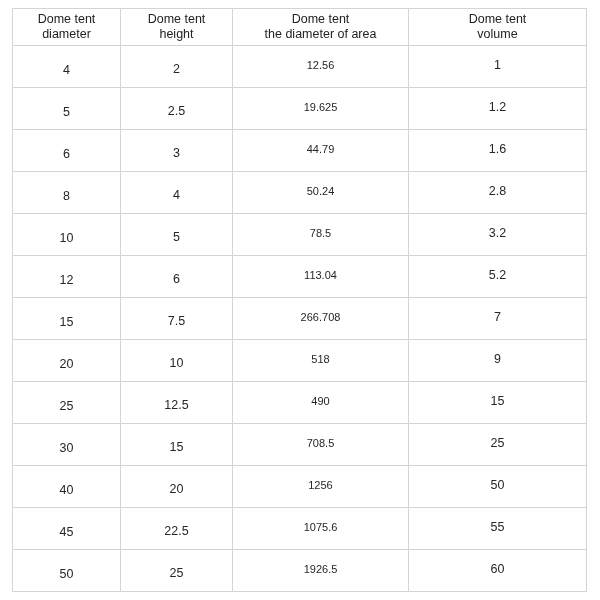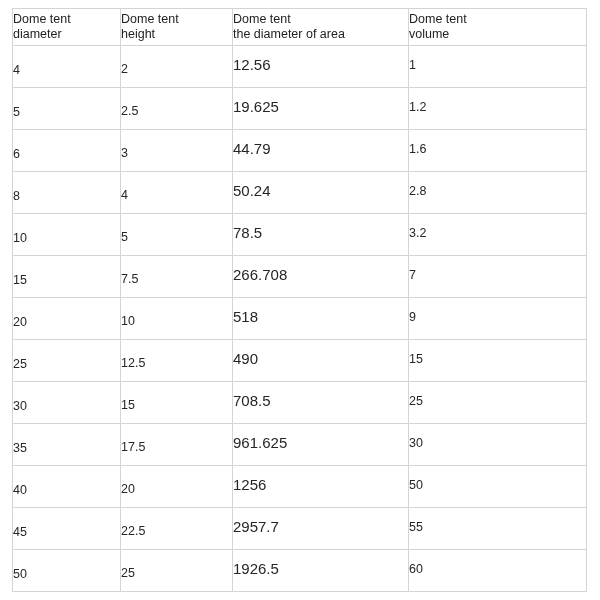--- a/index.html
+++ b/index.html
@@ -37,21 +37,21 @@
   }
 
   table.data-table col.c1 { width: 108px; }
   table.data-table col.c2 { width: 112px; }
   table.data-table col.c3 { width: 176px; }
   table.data-table col.c4 { width: 178px; }
 
   table.data-table th,
   table.data-table td {
     border: 1px solid #d2d4d6;
-    text-align: left;
+    text-align: center;
     font-weight: normal;
     font-size: 12.5px;
     color: #262626;
     padding: 0;
   }
 
   table.data-table thead th {
     height: 36px;
     line-height: 15px;
     vertical-align: middle;
@@ -65,21 +65,21 @@
   }
 
   table.data-table tbody td {
     height: 34px;
     vertical-align: middle;
   }
 
   
   table.data-table tbody td.col-1 { padding-top: 7px; font-size: 12.5px; }
   table.data-table tbody td.col-2 { padding-top: 4px; font-size: 12.5px; }
-  table.data-table tbody td.col-3 { padding-bottom: 4px; font-size: 15px; }
+  table.data-table tbody td.col-3 { padding-bottom: 4px; font-size: 11px; }
   table.data-table tbody td.col-4 { padding-bottom: 3px; font-size: 12.5px; }
 </style>
 </head>
 <body>
 
 <div class="page">
   <div class="table-wrap">
     <table class="data-table">
       <colgroup>
         <col class="c1">
@@ -132,20 +132,26 @@
             <td class="col-3">50.24</td>
             <td class="col-4">2.8</td>
           </tr>
           <tr>
             <td class="col-1">10</td>
             <td class="col-2">5</td>
             <td class="col-3">78.5</td>
             <td class="col-4">3.2</td>
           </tr>
           <tr>
+            <td class="col-1">12</td>
+            <td class="col-2">6</td>
+            <td class="col-3">113.04</td>
+            <td class="col-4">5.2</td>
+          </tr>
+          <tr>
             <td class="col-1">15</td>
             <td class="col-2">7.5</td>
             <td class="col-3">266.708</td>
             <td class="col-4">7</td>
           </tr>
           <tr>
             <td class="col-1">20</td>
             <td class="col-2">10</td>
             <td class="col-3">518</td>
             <td class="col-4">9</td>
@@ -156,35 +162,29 @@
             <td class="col-3">490</td>
             <td class="col-4">15</td>
           </tr>
           <tr>
             <td class="col-1">30</td>
             <td class="col-2">15</td>
             <td class="col-3">708.5</td>
             <td class="col-4">25</td>
           </tr>
           <tr>
-            <td class="col-1">35</td>
-            <td class="col-2">17.5</td>
-            <td class="col-3">961.625</td>
-            <td class="col-4">30</td>
-          </tr>
-          <tr>
             <td class="col-1">40</td>
             <td class="col-2">20</td>
             <td class="col-3">1256</td>
             <td class="col-4">50</td>
           </tr>
           <tr>
             <td class="col-1">45</td>
             <td class="col-2">22.5</td>
-            <td class="col-3">2957.7</td>
+            <td class="col-3">1075.6</td>
             <td class="col-4">55</td>
           </tr>
           <tr>
             <td class="col-1">50</td>
             <td class="col-2">25</td>
             <td class="col-3">1926.5</td>
             <td class="col-4">60</td>
           </tr>
         </tbody>
     </table>

